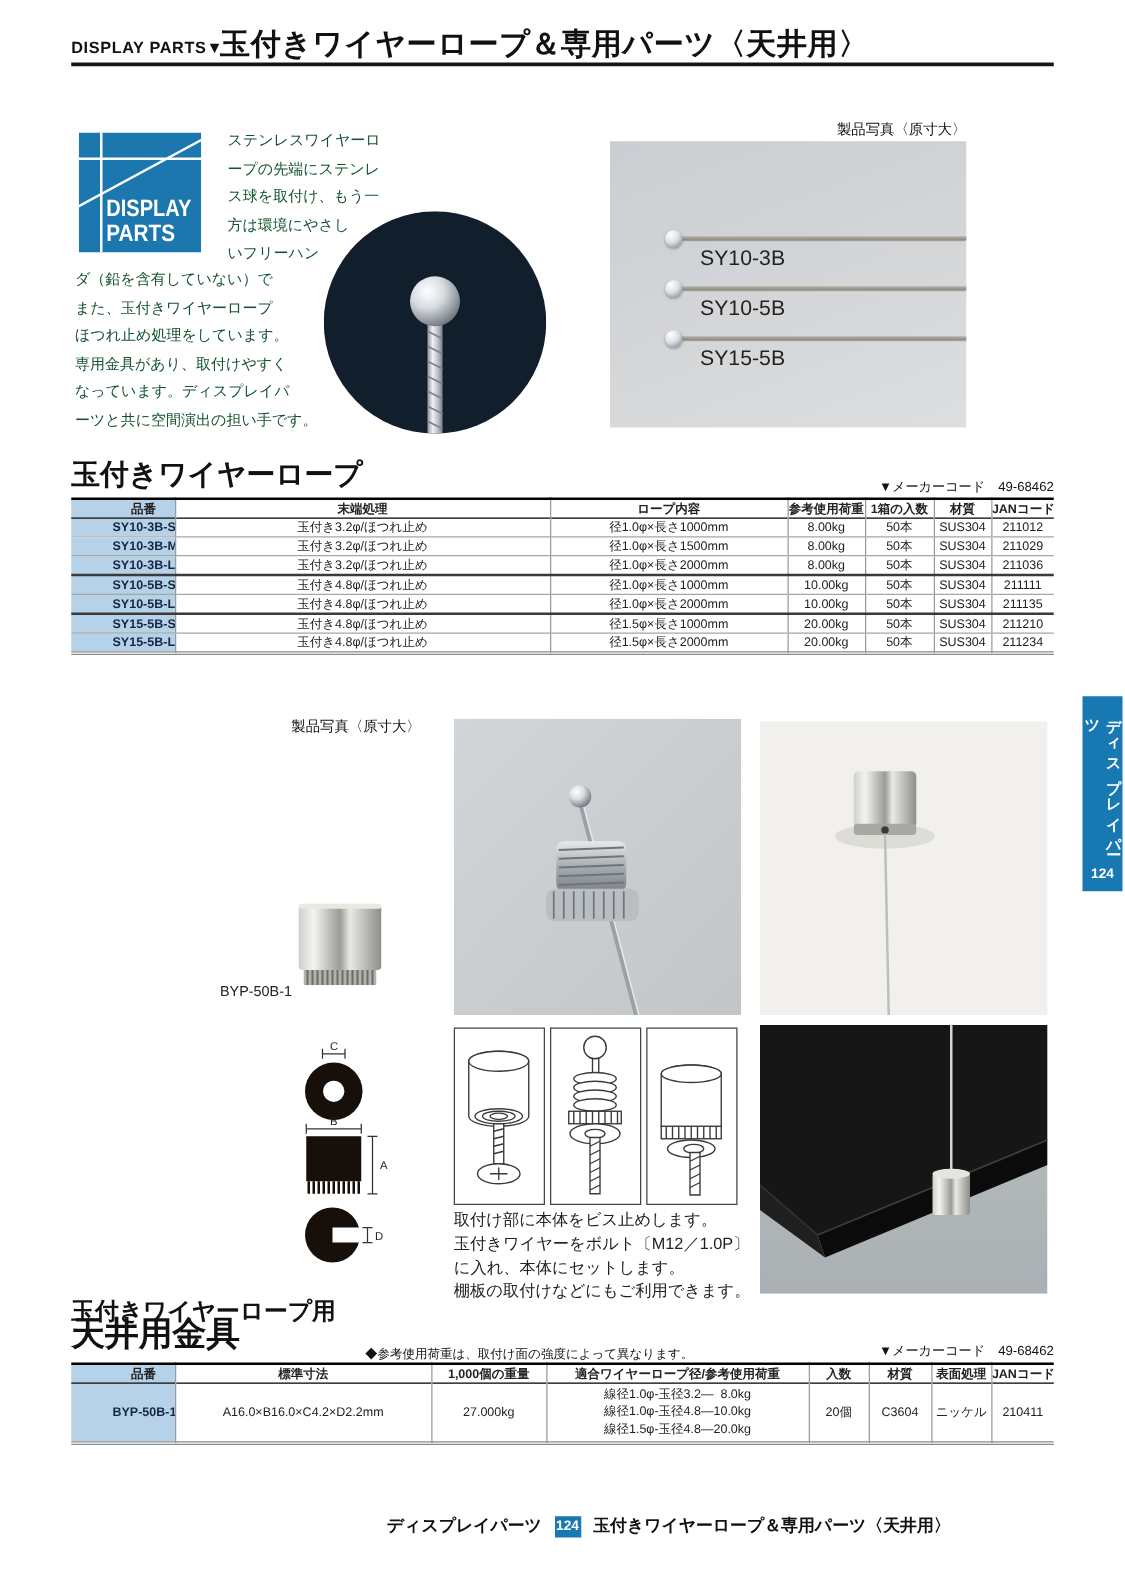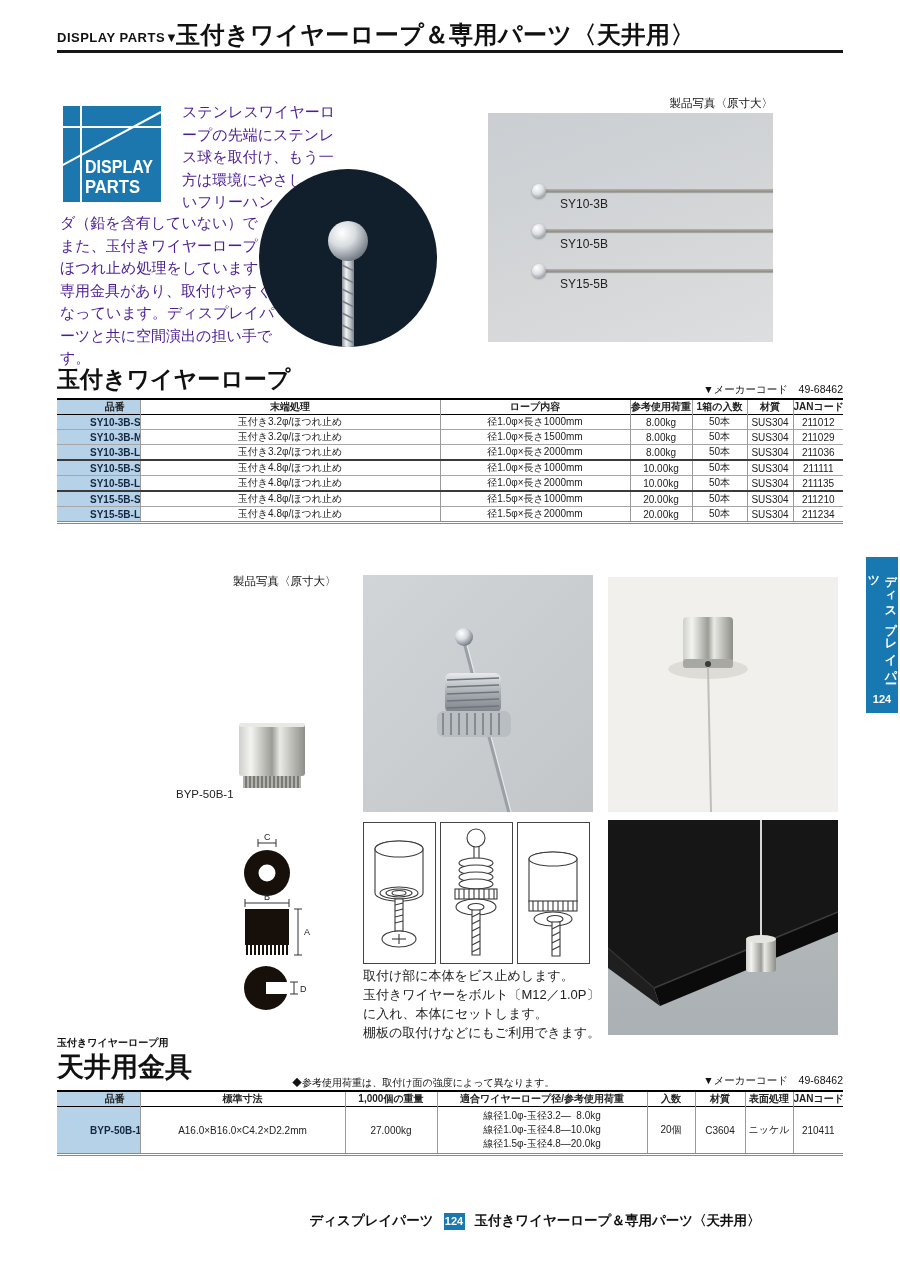--- a/index.html
+++ b/index.html
@@ -6,57 +6,57 @@
   #page{position:relative;width:900px;height:1253px;background:#fff;overflow:hidden;
         font-family:"Liberation Sans",sans-serif;color:#1a1a1a;}
 
   
   .brand{position:absolute;left:57px;top:30px;font-size:13px;font-weight:bold;letter-spacing:.5px;color:#111;}
   .page-title{position:absolute;left:176px;top:19px;font-size:24px;font-weight:bold;color:#111;letter-spacing:.5px;}
   .head-rule{position:absolute;left:57px;top:50px;width:786px;height:3px;background:#151515;}
 
   
   .logo{position:absolute;left:63px;top:106px;width:98px;height:96px;}
-  .intro-block{position:absolute;font-size:15px;line-height:22.5px;color:#4c1d95;}
+  .intro-block{position:absolute;font-size:12px;line-height:22.5px;color:#14532d;}
   .intro-b1{left:182px;top:101px;width:190px;}
   .intro-b2{left:60px;top:212px;width:230px;}
   .navy-circle{position:absolute;left:259px;top:169px;width:178px;height:178px;}
 
   
   .photo-caption{position:absolute;font-size:11.5px;color:#111;}
   .cap-top{top:96px;right:127px;}
   .photo-top{position:absolute;left:488px;top:113px;width:285px;height:229px;
              background:linear-gradient(160deg,#caced2 0%,#d4d6d8 55%,#dcdedf 100%);}
   .wire-row{position:absolute;left:56px;right:0;height:3px;
             background:linear-gradient(#b6b2a8,#8f8b81);box-shadow:0 1px 1px rgba(90,88,80,.45);}
   .wire-ball{position:absolute;width:14px;height:14px;border-radius:50%;
              background:radial-gradient(circle at 34% 28%,#fff,#dcdfe2 45%,#9aa0a8 78%,#6e747b);
              box-shadow:0 1px 2px rgba(70,70,70,.5);}
-  .wire-label{position:absolute;font-size:12px;color:#222;}
+  .wire-label{position:absolute;font-size:17px;color:#222;}
 
   
   .cat-table{position:absolute;left:57px;border-collapse:collapse;table-layout:fixed;width:786px;
              font-size:10px;color:#222;border-top:2px solid #000;border-bottom:3px double #8a8a8a;}
   .cat-table th,.cat-table td{padding:0;text-align:center;vertical-align:middle;
              border-left:1px solid #9a9a9a;overflow:hidden;white-space:nowrap;}
   .cat-table th:first-child,.cat-table td:first-child{border-left:none;}
   .cat-table thead tr{height:14px;border-bottom:1.5px solid #000;}
   .cat-table tbody tr{height:13px;border-bottom:1px solid #a6a6a6;}
   .cat-table tbody tr.group-end{border-bottom:2px solid #3a3a3a;}
   .cat-table td:first-child,.cat-table th:first-child{background:#b5d2e8;padding-left:33px;}
   .cat-table td:first-child{font-weight:bold;color:#142742;}
   .t1{top:398px;}
   .t2{top:1090px;}
   .t2 tbody tr{height:48px;}
   .sec-title{position:absolute;left:57px;font-weight:bold;color:#111;}
   .t1-title{top:364px;font-size:23px;}
   .maker{position:absolute;right:57px;font-size:10.5px;color:#111;}
   .m1{top:383px;}
   .m2{top:1074px;}
-  .t2-pre{top:1036px;font-size:10px;}
+  .t2-pre{top:1036px;font-size:19px;}
   .t2-title{top:1049px;font-size:27px;}
   .t2-note{position:absolute;left:292px;top:1076px;font-size:10px;color:#111;}
   .compat-line{line-height:14px;white-space:pre;text-align:center;}
 
   
   .cap-mid{left:233px;top:574px;}
   .byp-photo{position:absolute;left:235px;top:722px;width:74px;height:68px;}
   .byp-label{position:absolute;left:176px;top:788px;font-size:11.5px;color:#222;}
   .diagram{position:absolute;left:228px;top:833px;width:100px;height:185px;}
   .photo1{position:absolute;left:363px;top:575px;width:230px;height:237px;}

